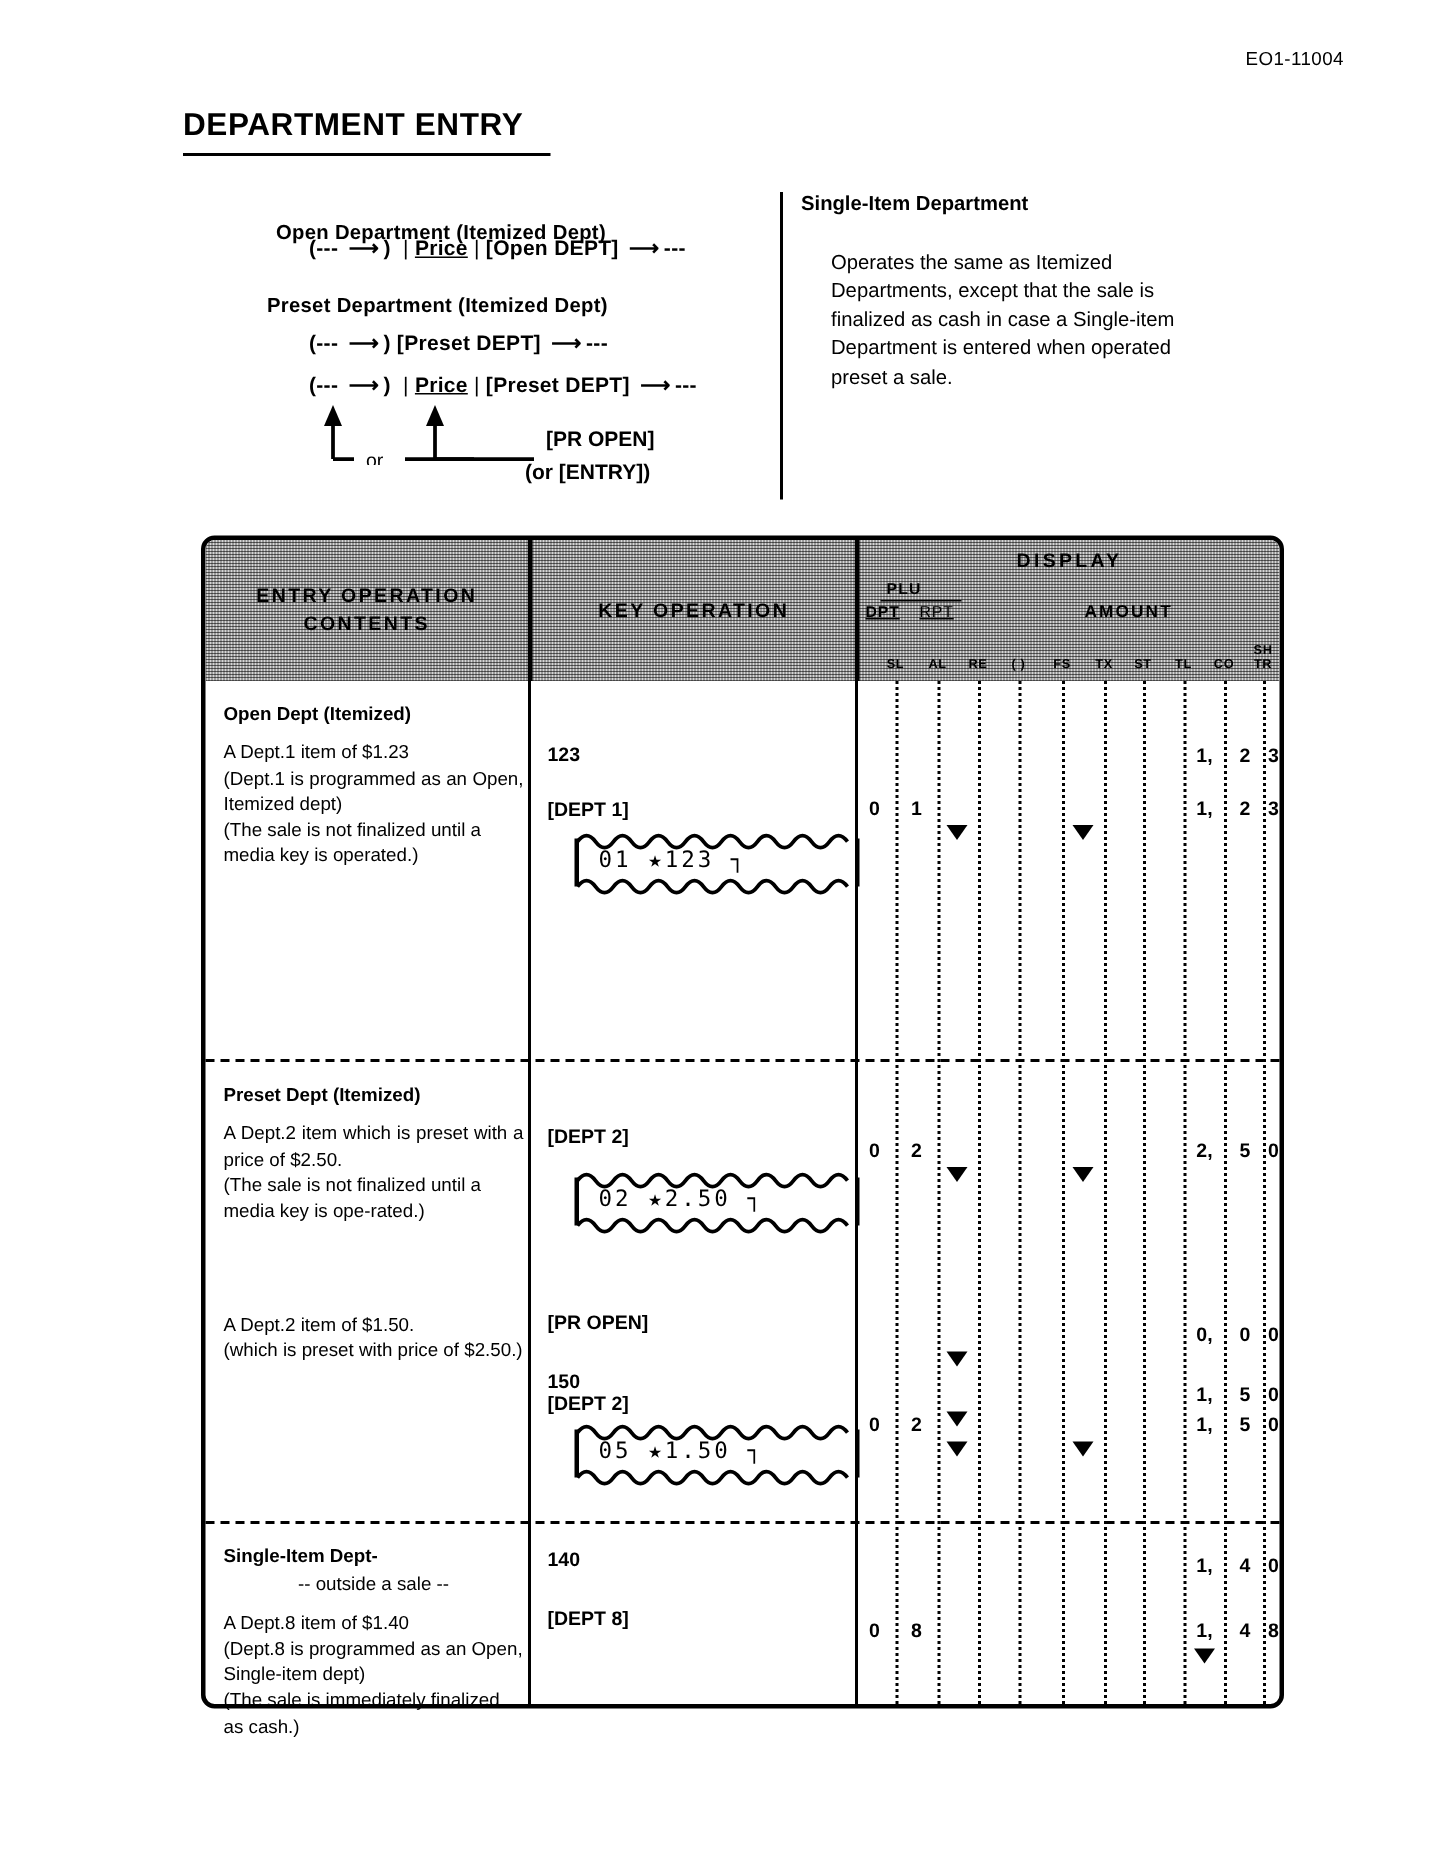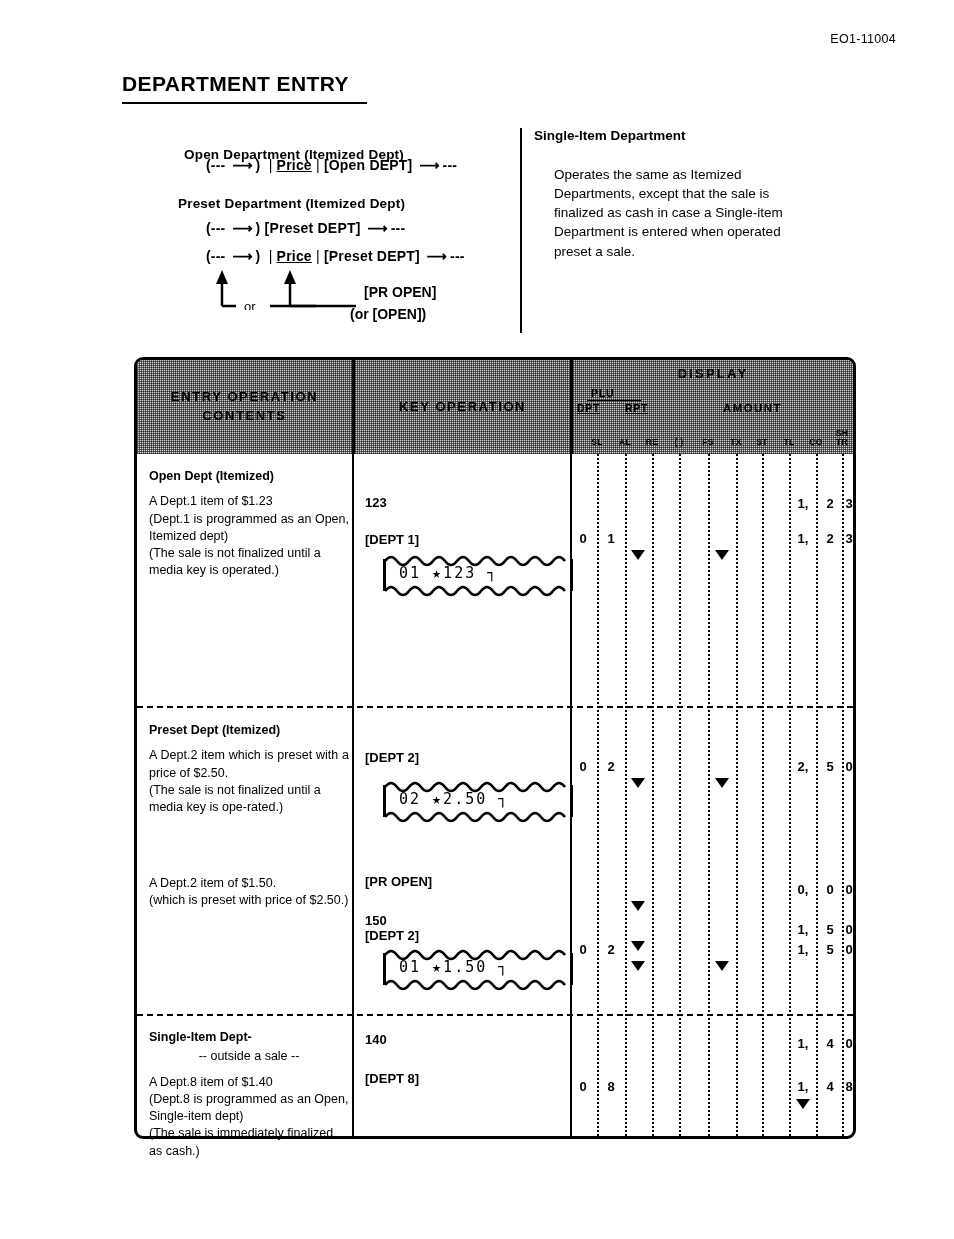--- a/index.html
+++ b/index.html
@@ -170,21 +170,21 @@
   .hdr-display-title {
     position: absolute; left: 0; top: 0; width: 280px; height: 26px;
     display: flex; align-items: center; justify-content: center;
     font-size: 13px; font-weight: bold; letter-spacing: 2.2px;
   }
   .hdr-plu-row {
     position: absolute; left: 0; top: 26px; width: 280px; height: 40px;
   }
   .lbl-plu { position: absolute; left: 18px; top: 1px; font-size: 10.5px; font-weight: bold; letter-spacing: 0.8px; }
   .lbl-dpt { position: absolute; left: 4px;  top: 16px; font-size: 10.5px; font-weight: bold; letter-spacing: 0.6px; text-decoration: underline; }
-  .lbl-rpt { position: absolute; left: 52px; top: 16px; font-size: 10.5px; font-weight: bold; letter-spacing: 0.6px; text-decoration: underline; }
+  .lbl-rpt { position: absolute; left: 40px; top: 16px; font-size: 10.5px; font-weight: normal; letter-spacing: 0.6px; text-decoration: underline; }
   .lbl-amount { position: absolute; left: 150px; top: 16px; font-size: 11.5px; font-weight: bold; letter-spacing: 1.4px; }
   .plu-underline { position: absolute; left: 14px; top: 14px; width: 54px; height: 1px; background: #000; }
 
   .hdr-flag-row {
     position: absolute; left: 0; top: 66px; width: 280px; height: 28px;
   }
   .flag {
     position: absolute;
     top: 11px;
     font-size: 8.5px;
@@ -369,21 +369,21 @@
         <polygon points="16,10 10,24 22,24" fill="#000"></polygon>
         <path d="M16,46 L110,46" stroke="#000" stroke-width="2.5" fill="none"></path>
         <path d="M84,46 L84,22" stroke="#000" stroke-width="2.5" fill="none"></path>
         <polygon points="84,10 78,24 90,24" fill="#000"></polygon>
         <path d="M84,46 L150,46" stroke="#000" stroke-width="2.5" fill="none"></path>
         <rect x="30" y="36" width="34" height="20" fill="#fff"></rect>
         <text x="38" y="51" font-family="Liberation Sans, sans-serif" font-size="13" fill="#000">or</text>
       </svg>
 
       <div class="pr-open-lbl">[PR OPEN]</div>
-      <div class="or-open-lbl">(or [OPEN])</div>
+      <div class="or-open-lbl">(or [ENTRY])</div>
     </div>
 
     <div class="right-col">
       <div class="right-head">Single-Item Department</div>
       <div class="right-body">Operates the same as Itemized Departments, except that the sale is finalized as cash in case a Single-item Department is entered when operated preset a sale.</div>
     </div>
   </div>
 
   <div class="table-wrap">
     <div class="tbl-outer"></div>
@@ -500,21 +500,21 @@
         <div>[PR OPEN]</div>
         <div style="margin-top:24px;">150</div>
         <div>[DEPT 2]</div>
         <div class="receipt" style="margin-top:4px;">
           <svg width="190" height="44" viewBox="0 0 190 44" style="position:absolute;left:0;top:0;">
             <path d="M2,8 q6,-8 12,0 t12,0 t12,0 t12,0 t12,0 t12,0 t12,0 t12,0 t12,0 t12,0 t12,0 t12,0 t12,0 t12,0 t12,0" stroke="#000" stroke-width="2.5" fill="none"></path>
             <path d="M2,38 q6,-8 12,0 t12,0 t12,0 t12,0 t12,0 t12,0 t12,0 t12,0 t12,0 t12,0 t12,0 t12,0 t12,0 t12,0 t12,0" stroke="#000" stroke-width="2.5" fill="none"></path>
           </svg>
           <div class="side l"></div>
           <div class="side r"></div>
-          <div class="rtext">01    ★1.50  ┐</div>
+          <div class="rtext">05    ★1.50  ┐</div>
         </div>
       </div>
 
       <div class="dgt" style="left:446px; top:305px;">0</div>
       <div class="dgt" style="left:474px; top:305px;">2</div>
       <div class="dgt" style="left:666px; top:305px;">2,</div>
       <div class="dgt" style="left:693px; top:305px;">5</div>
       <div class="dgt" style="left:712px; top:305px;">0</div>
       <div class="tri" style="left:501px; top:324px;"></div>
       <div class="tri" style="left:585px; top:324px;"></div>

